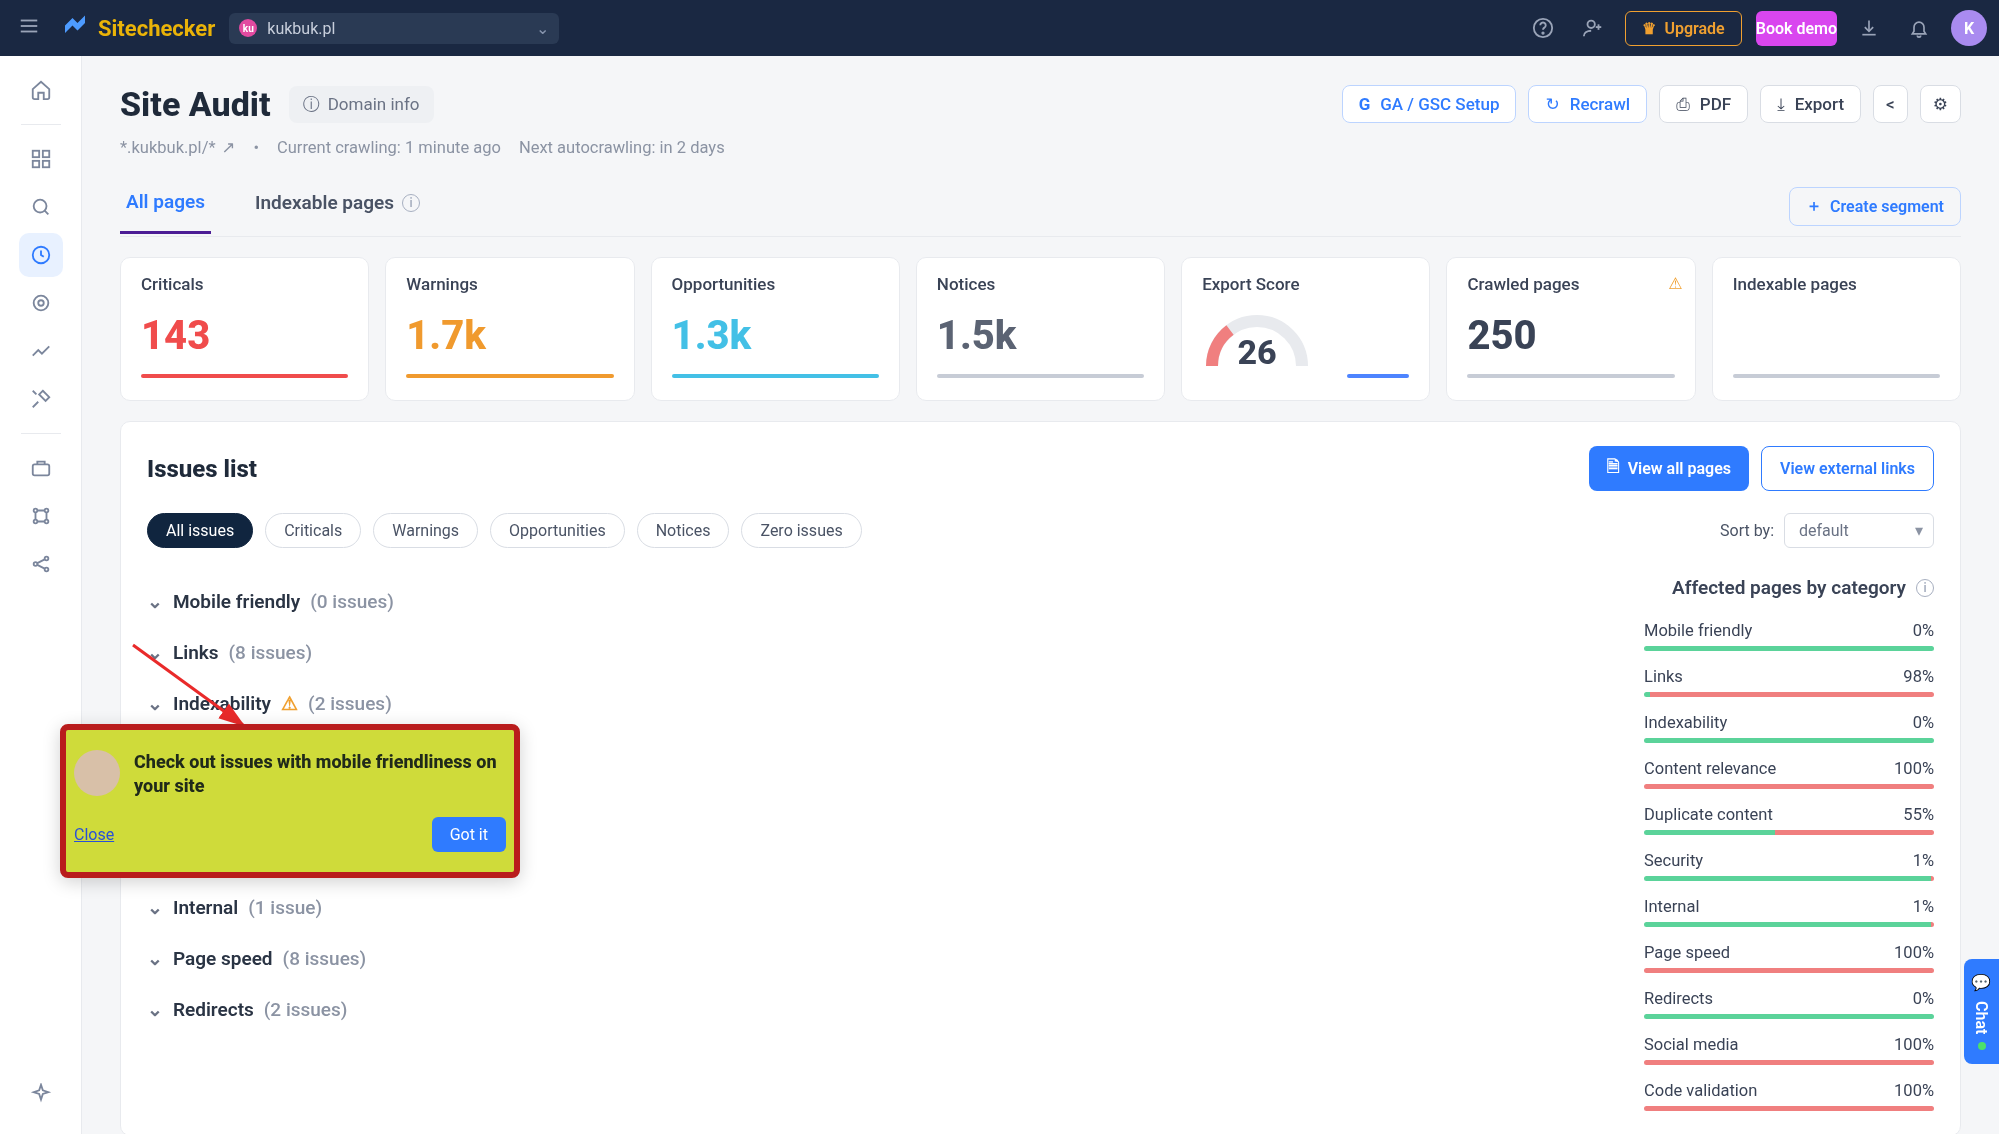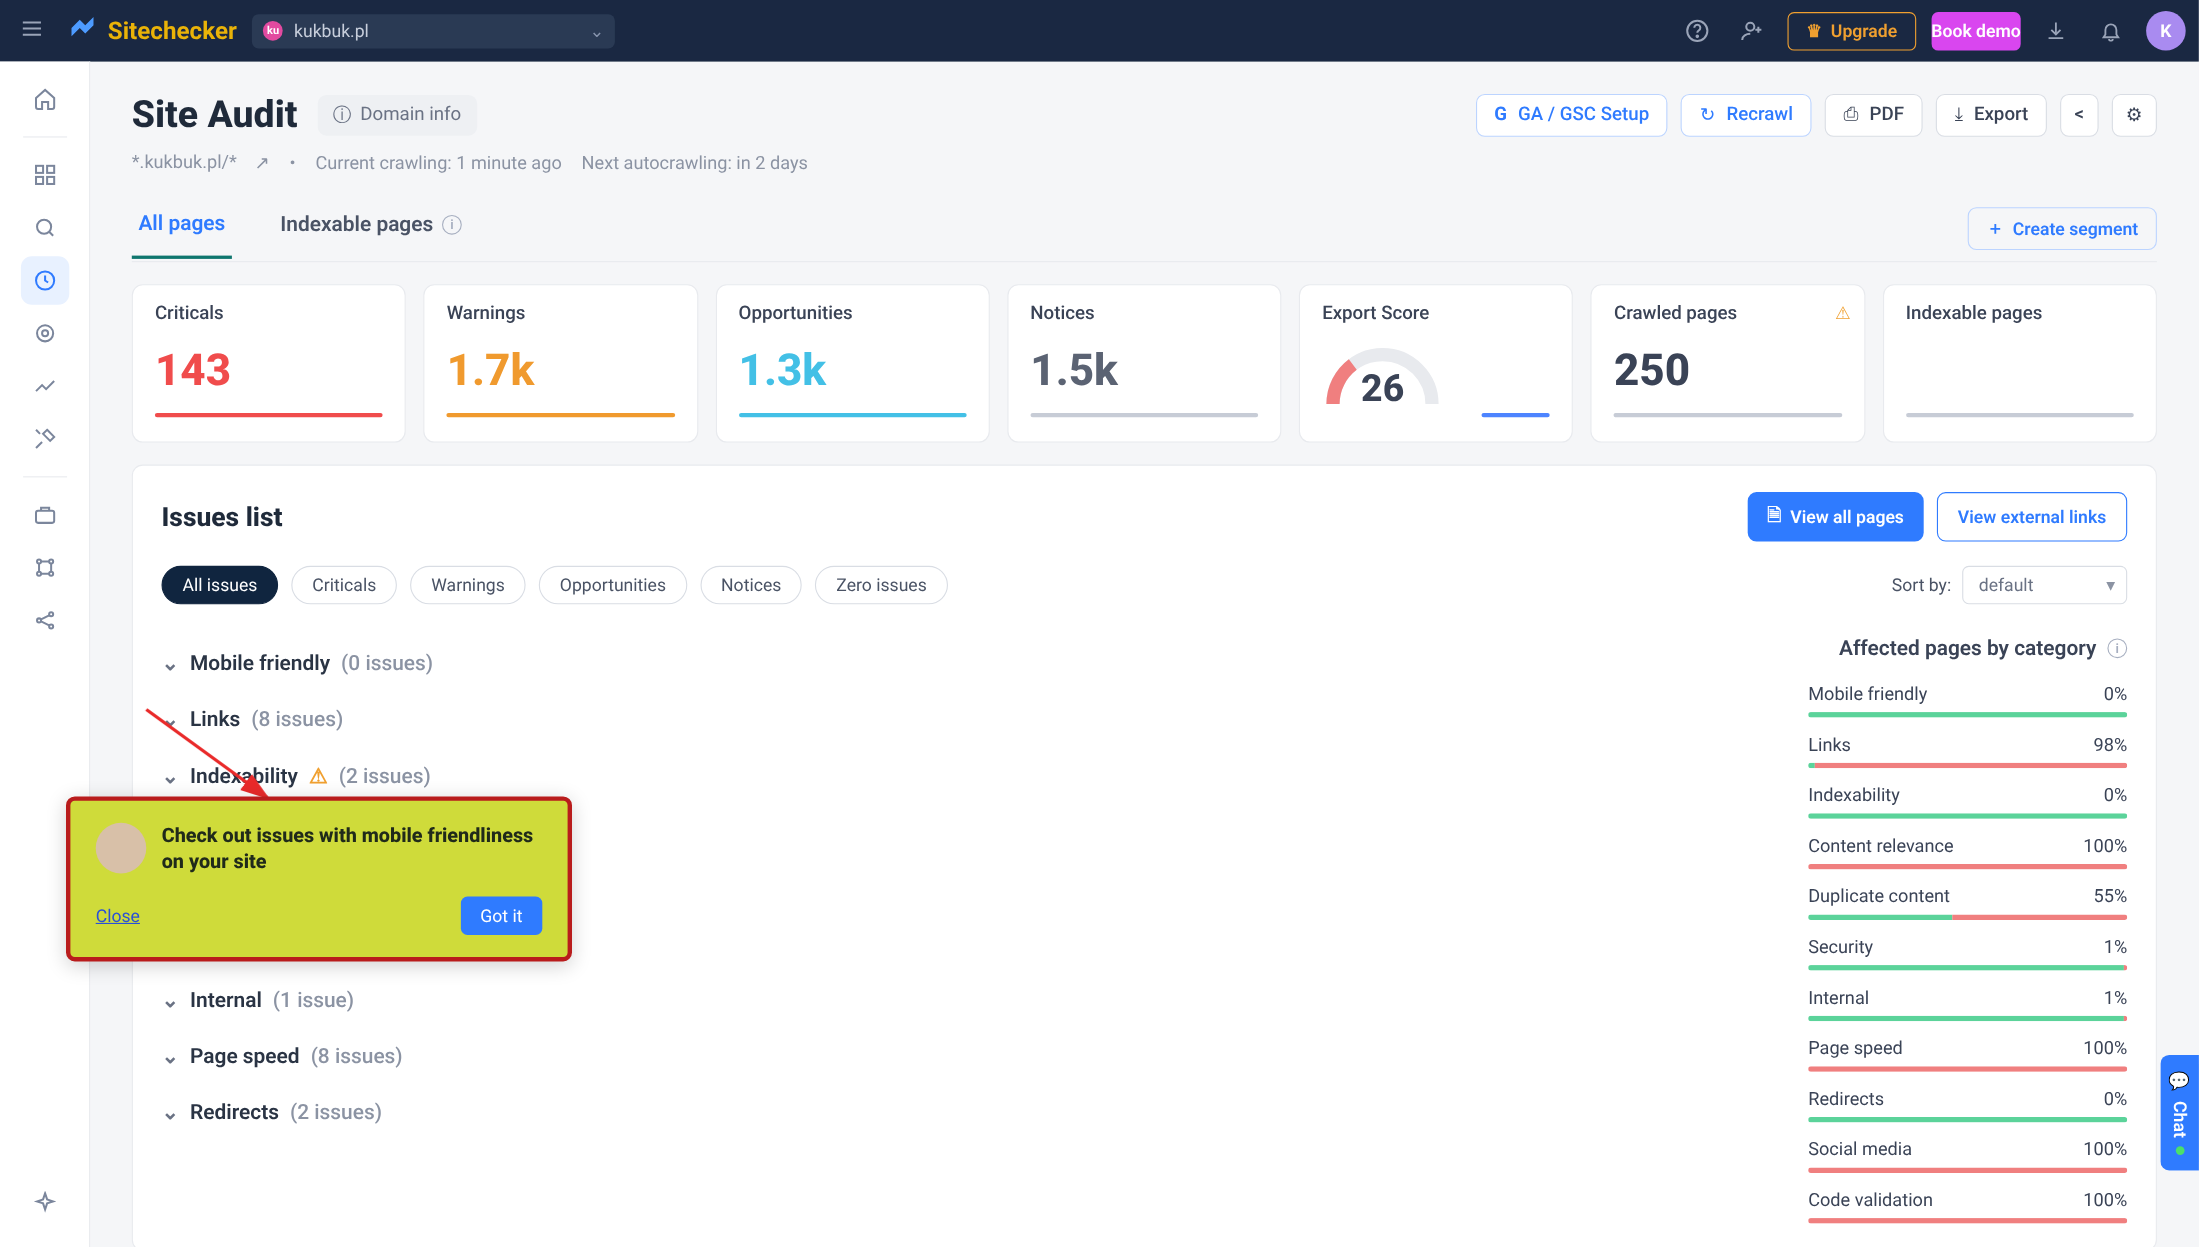--- a/index.html
+++ b/index.html
@@ -23,24 +23,24 @@
 .side-bottom{position:absolute;bottom:18px;}
 .main{flex:1;overflow:auto;padding:28px 38px 0 38px;}
 .title-row{display:flex;align-items:center;gap:18px;}
 h1.page-title{font-size:34px;font-weight:800;color:#1f2a3a;}
 .domain-info{background:#eef0f3;color:#6a7284;border-radius:8px;padding:7px 14px;display:flex;align-items:center;gap:8px;cursor:pointer;font-size:17px;}
 .title-actions{margin-left:auto;display:flex;gap:12px;}
 .tbtn{border:1px solid #d9dde4;background:#fff;border-radius:8px;padding:8px 16px;display:flex;align-items:center;gap:10px;color:#3a4356;cursor:pointer;font-size:17px;font-weight:500;}
 .tbtn.blue{color:#2f7bff;border-color:#bcd4ff;}
 .tbtn.icon-only{padding:8px 12px;}
 .meta-row{display:flex;align-items:center;gap:18px;color:#8b93a3;margin-top:14px;font-size:16.5px;}
-.meta-link{display:flex;align-items:flex-start;gap:16px;}
+.meta-link{display:flex;align-items:flex-end;gap:6px;}
 .tabs-row{display:flex;align-items:center;margin-top:30px;gap:38px;border-bottom:1px solid #e8eaee;position:relative;}
 .tab{padding:0 6px 18px 6px;font-size:19px;color:#4a5365;cursor:pointer;font-weight:600;display:flex;align-items:center;gap:8px;}
-.tab.active{color:#2f7bff;border-bottom:3px solid #0f766e;margin-bottom:-1px;}
+.tab.active{color:#2f7bff;border-bottom:3px solid #4c1d95;margin-bottom:-1px;}
 .tab .info{width:18px;height:18px;border:1.5px solid #a7afc0;border-radius:50%;display:flex;align-items:center;justify-content:center;font-size:12px;color:#a7afc0;}
 .create-seg{margin-left:auto;border:1px solid #bcd4ff;color:#2f7bff;border-radius:8px;padding:8px 16px;display:flex;align-items:center;gap:8px;cursor:pointer;font-weight:600;margin-bottom:10px;}
 .cards{display:flex;gap:16px;margin-top:20px;}
 .card{flex:1;background:#fff;border:1px solid #e8eaee;border-radius:10px;padding:16px 20px 22px 20px;min-height:140px;display:flex;flex-direction:column;position:relative;}
 .card-label{color:#3a4356;font-size:17px;font-weight:500;}
 .card-value{font-size:40px;font-weight:800;margin-top:18px;}
 .card-bar{height:4px;width:100%;border-radius:2px;margin-top:auto;}
 .warn-tri{position:absolute;right:12px;top:16px;color:#f0a030;}
 .gauge-wrap{position:relative;width:110px;height:68px;margin-top:12px;}
 .gauge-wrap svg{position:absolute;top:0;left:0;}
@@ -64,21 +64,21 @@
 .cat-row .chev{color:#6a7284;}
 .cat-count{color:#8b93a3;font-weight:500;}
 .issues-right{width:290px;}
 .right-title{display:flex;align-items:center;gap:10px;color:#3a4356;font-size:19px;font-weight:600;justify-content:flex-end;}
 .cat-list{margin-top:22px;display:flex;flex-direction:column;gap:16px;}
 .cat-item{}
 .cat-line{display:flex;justify-content:space-between;color:#3a4356;font-size:16.5px;}
 .cat-bar{height:5px;border-radius:3px;margin-top:6px;display:flex;overflow:hidden;}
 .cat-bar .g{background:#5bd39a;}
 .cat-bar .r{background:#f07f7f;}
-.tourtip{position:absolute;left:60px;top:724px;width:460px;background:#cfdb3a;border-radius:8px;padding:20px 23px;border:4px solid #b91c1c;box-shadow:0 4px 18px rgba(0,0,0,0.18);}
+.tourtip{position:absolute;left:60px;top:724px;width:460px;background:#cfdb3a;border-radius:8px;padding:20px 8px;border:6px solid #b91c1c;box-shadow:0 4px 18px rgba(0,0,0,0.18);}
 .tt-head{display:flex;gap:14px;align-items:flex-start;}
 .tt-avatar{width:46px;height:46px;border-radius:50%;background:#d8c0a8;flex-shrink:0;}
 .tt-title{font-weight:800;color:#202a1a;font-size:18px;line-height:1.35;}
 .tt-body{color:#32391f;font-size:15.5px;margin-top:12px;line-height:1.45;}
 .tt-foot{display:flex;align-items:center;margin-top:18px;}
 .tt-close{color:#2950d8;text-decoration:underline;cursor:pointer;}
 .tt-got{margin-left:auto;background:#2f7bff;color:#fff;border-radius:6px;padding:8px 18px;cursor:pointer;}
 .arrow{position:absolute;left:128px;top:640px;pointer-events:none;}
 .chat-tab{position:fixed;right:0;bottom:70px;background:#2f7bff;color:#fff;writing-mode:vertical-rl;padding:14px 8px;border-radius:8px 0 0 8px;font-weight:600;display:flex;align-items:center;gap:8px;}
 .chat-dot{width:8px;height:8px;background:#4be06a;border-radius:50%;}

